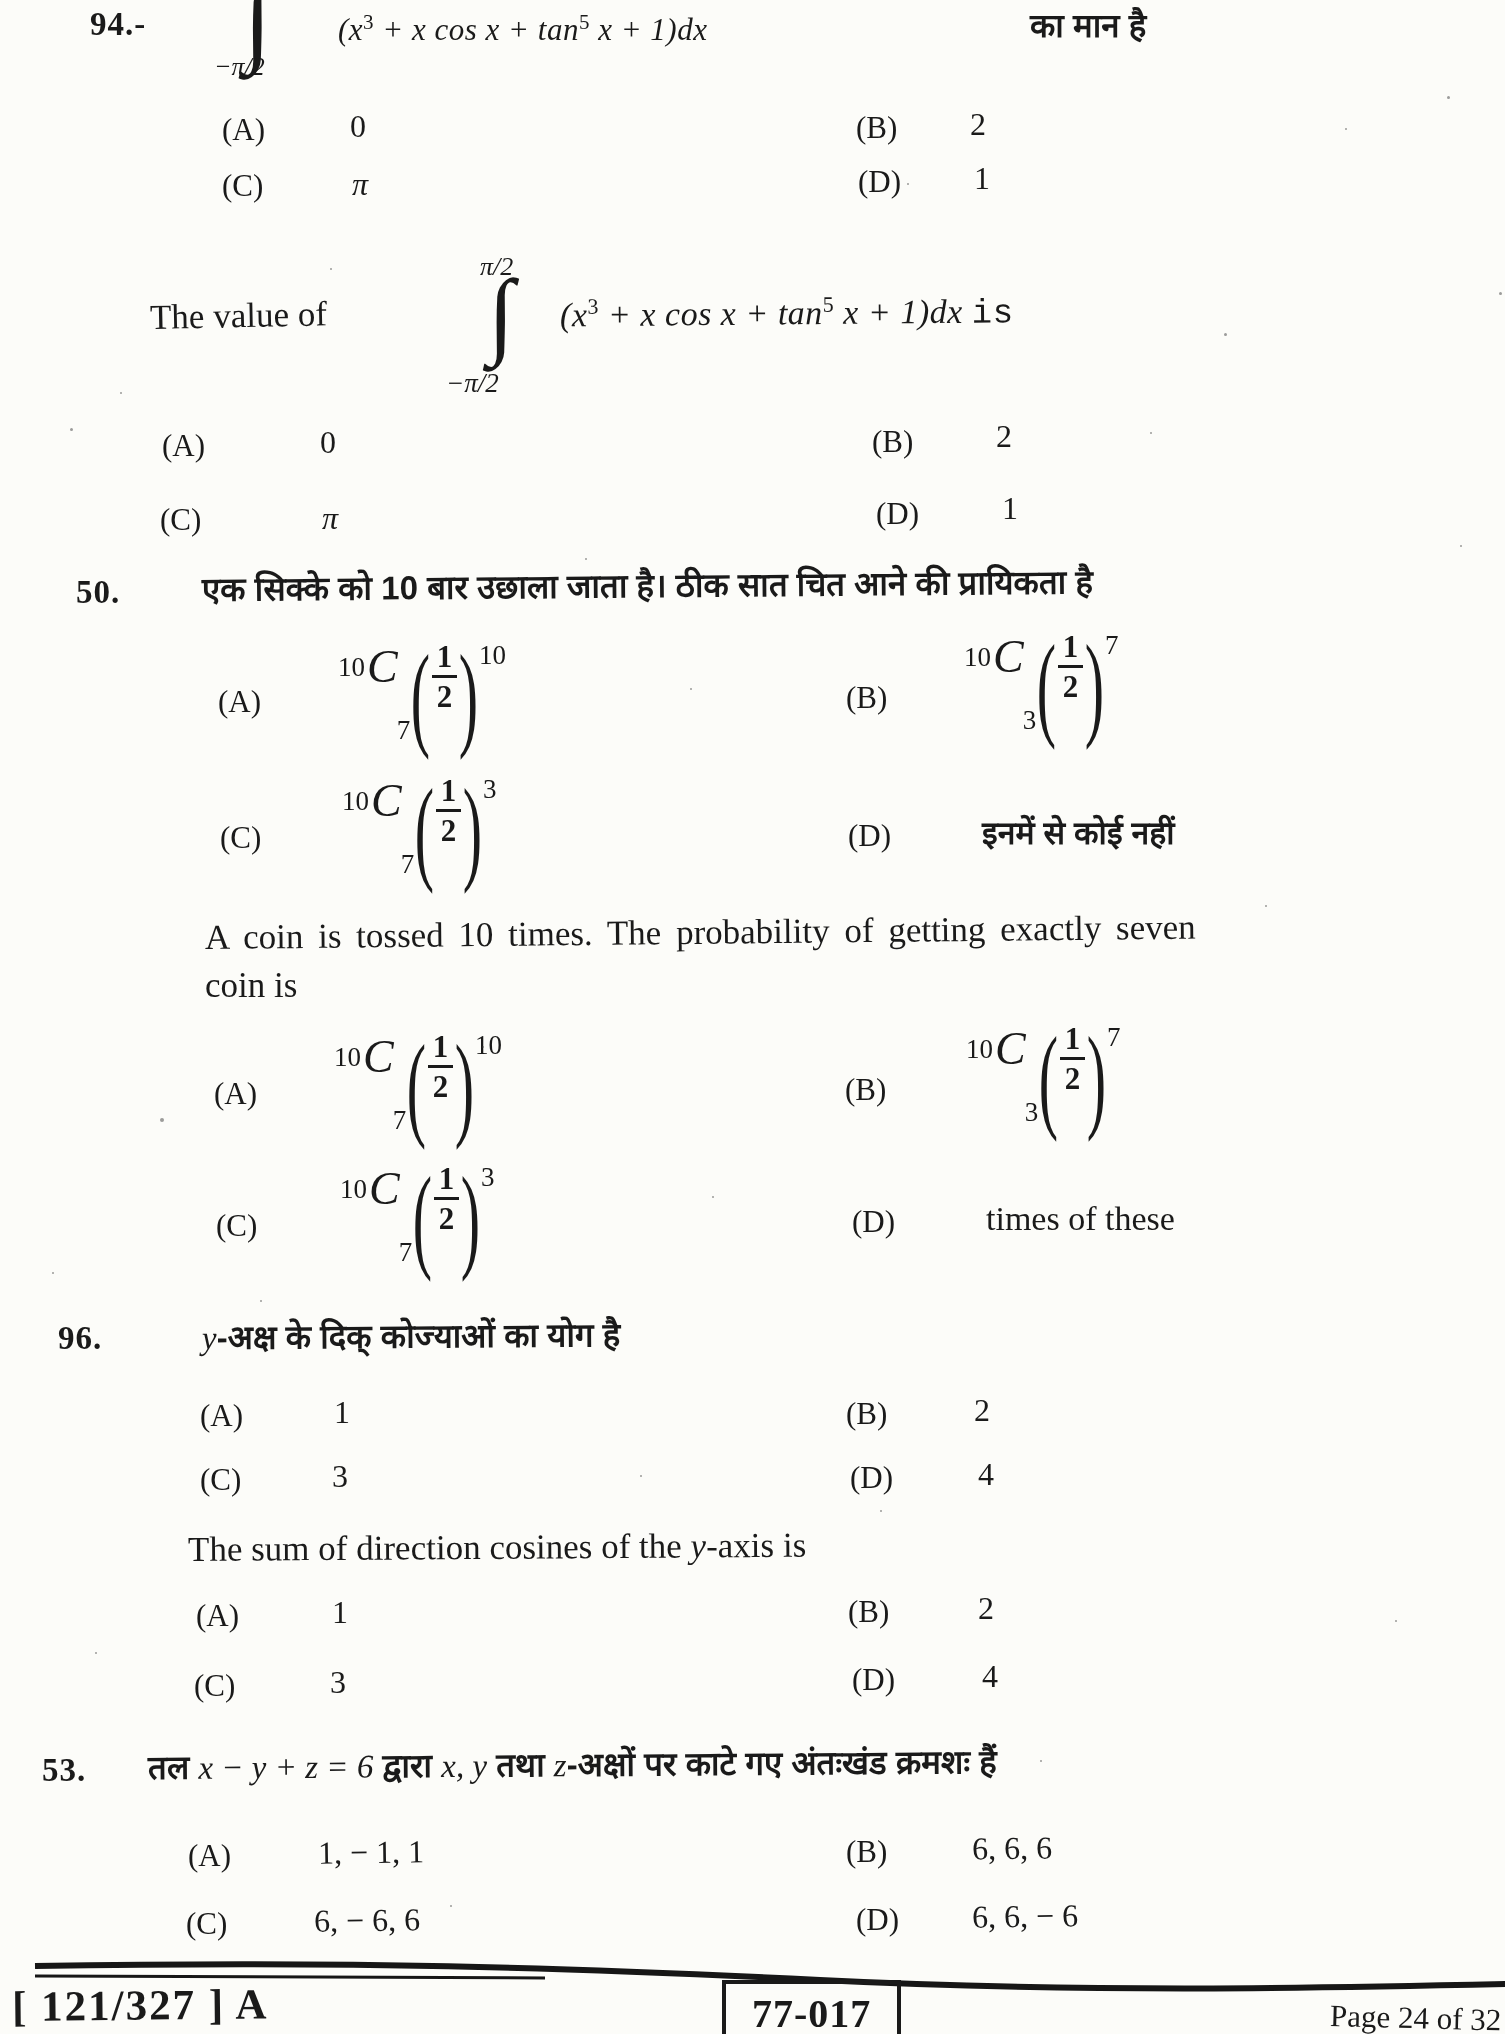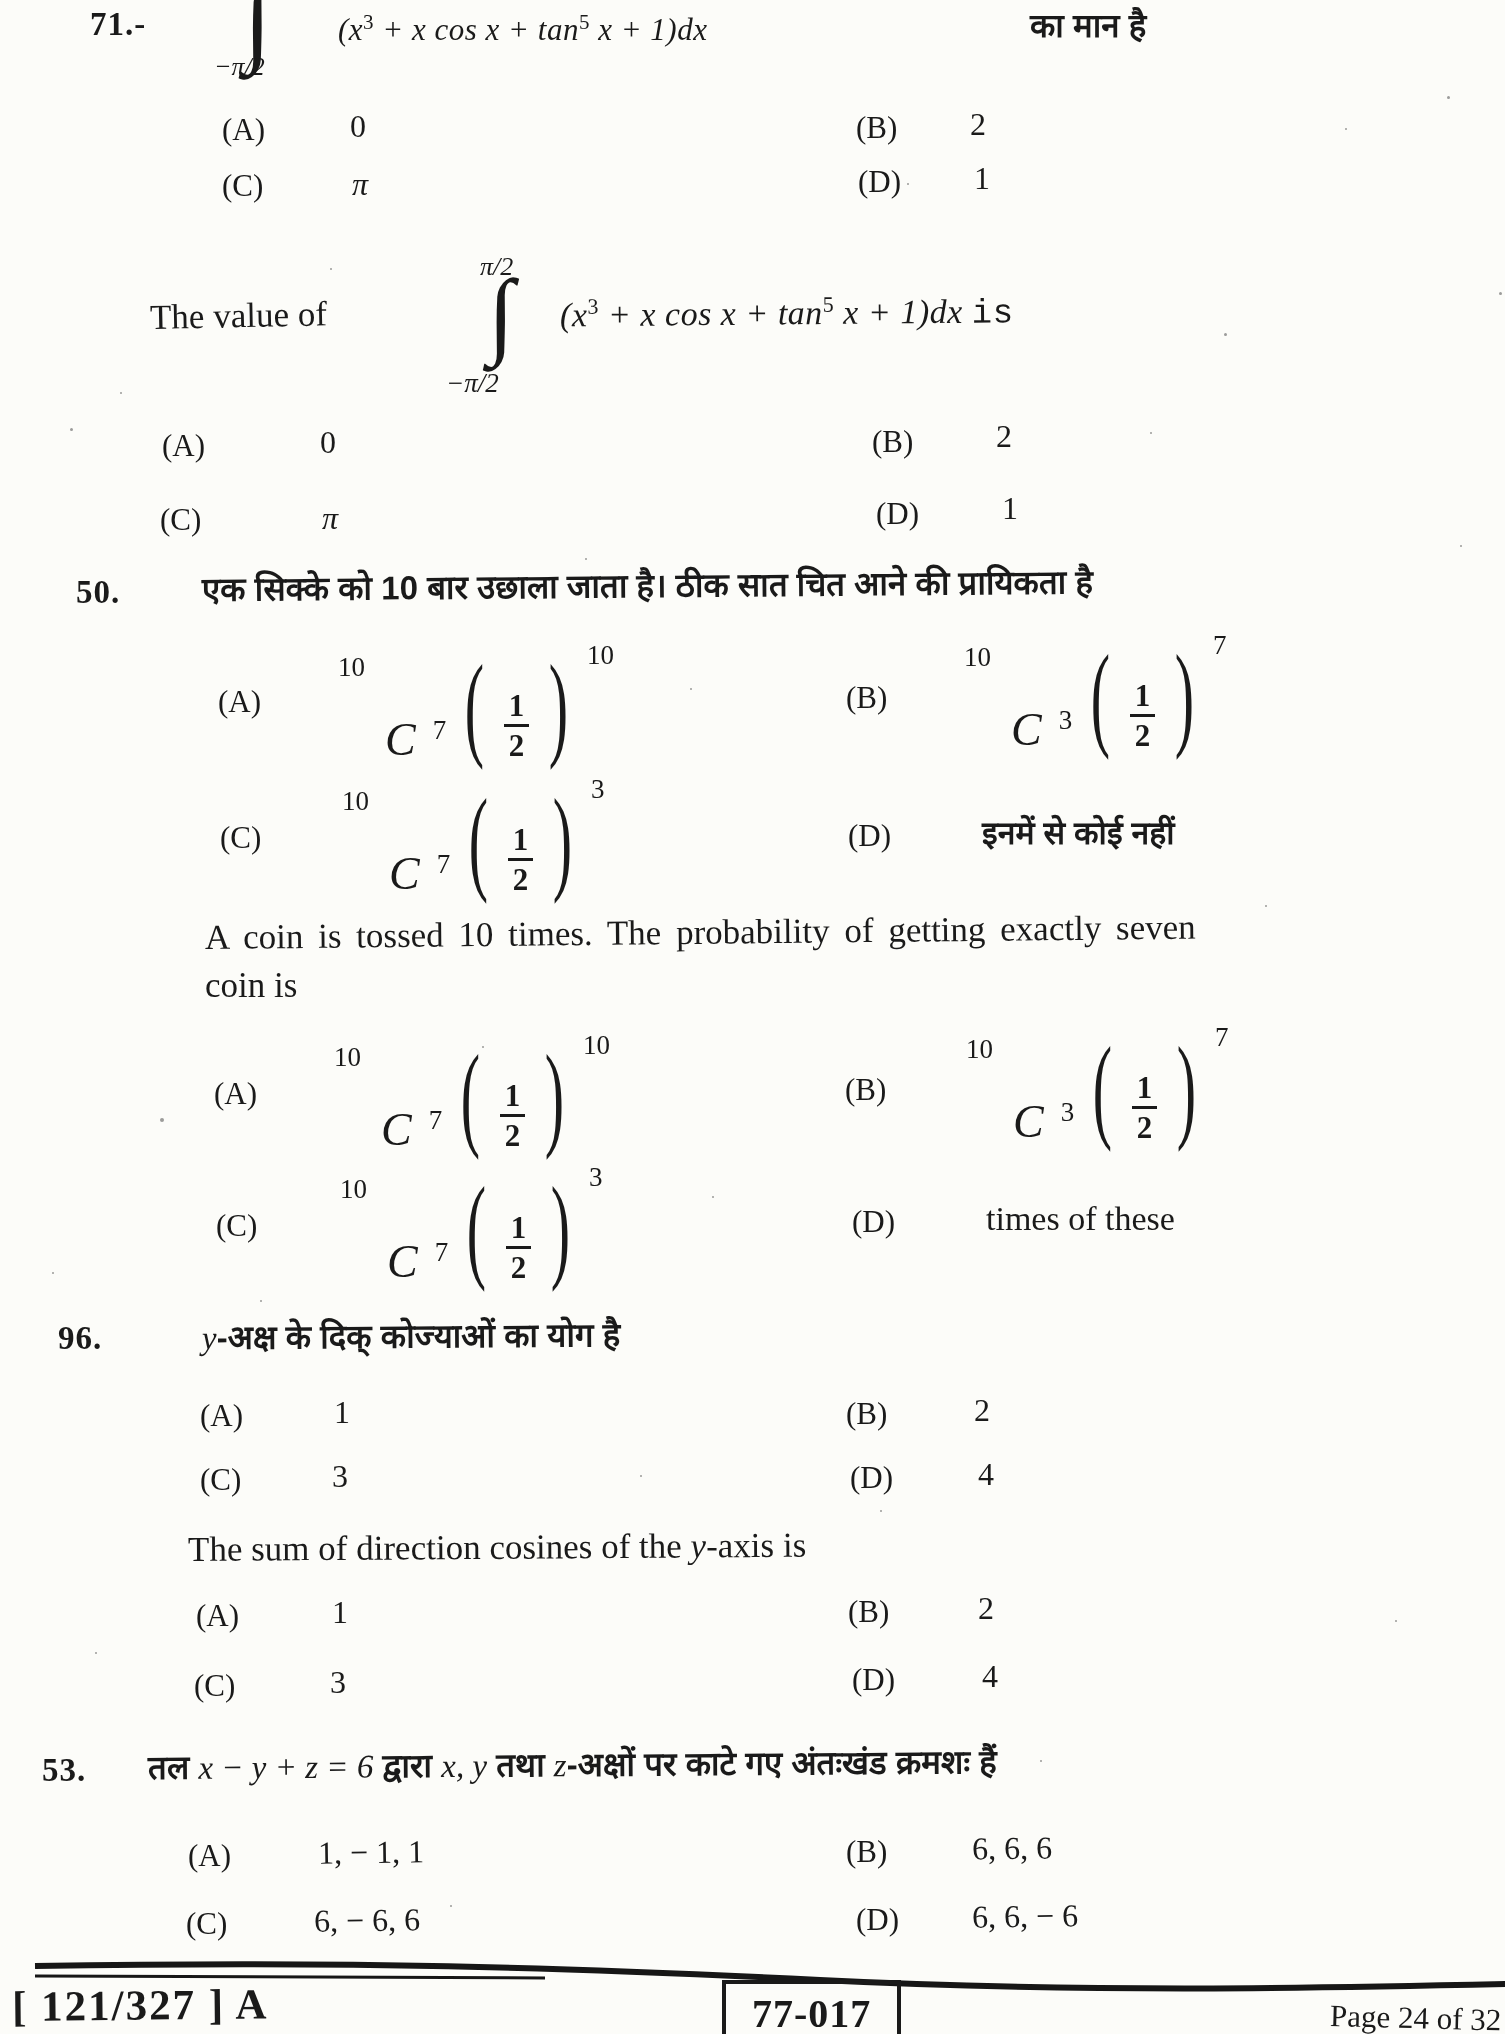--- a/index.html
+++ b/index.html
@@ -16,40 +16,40 @@
   .expr{font-size:31px;font-style:italic;letter-spacing:.5px;}
   .expr sup{font-size:21px;font-style:normal;}
   .expr-en{font-size:34px;font-style:italic;letter-spacing:.5px;}
   .expr-en sup{font-size:22px;font-style:normal;}
   .int-sign{font-size:100px;line-height:1;font-family:"Liberation Serif",serif;}
   .int-lim{font-size:26px;font-style:italic;}
   .opt-letter{font-size:31px;}
   .opt-val{font-size:32px;}
   .ital{font-style:italic;}
   
-  .comb{display:inline-flex;align-items:flex-end;height:126px;gap:18px;}
+  .comb{display:inline-flex;align-items:flex-start;height:126px;}
   .comb .pre{align-self:flex-start;margin-top:14px;font-size:27px;}
   .comb .sym{font-size:46px;font-style:italic;font-family:"Liberation Serif",serif;margin-left:2px;transform:translateY(2px);}
   .comb .csub{align-self:flex-end;margin-bottom:18px;font-size:27px;margin-left:-1px;}
   .comb .paren{font-size:116px;line-height:1;transform:scaleX(.5);font-family:"Liberation Serif",serif;margin:0 -9px;font-weight:400;}
   .comb .frac{display:inline-flex;flex-direction:column;align-items:center;font-size:31px;line-height:1.2;margin:0 1px;font-weight:600;}
   .comb .frac .den{border-top:3px solid #1a1a1a;padding:0 5px;}
   .comb .frac .num{padding:0 5px;}
   .comb .exp{align-self:flex-start;margin-top:2px;font-size:27px;margin-left:0px;}
   .footer-left{font-size:43px;font-weight:700;letter-spacing:2px;}
   .footer-box{border:4px solid #1a1a1a;padding:6px 26px 14px 26px;font-size:40px;font-weight:700;letter-spacing:1px;}
   .footer-right{font-size:31px;}
   .speck{position:absolute;background:#3c3c3c;border-radius:50%;}
 </style>
 </head>
 <body>
 
 <div class="page">
 
-  <div class="abs qnum" style="left:90px;top:6px;">71.-</div>
+  <div class="abs qnum" style="left:90px;top:6px;">94.-</div>
   <div class="abs int-sign" style="left:244px;top:-30px;">∫</div>
   <div class="abs int-lim" style="left:214px;top:52px;">−π/2</div>
   <div class="abs expr" style="left:338px;top:10px;"><span>(x</span><sup>3</sup><span> + x cos x + tan</span><sup>5</sup><span> x + 1)dx</span></div>
   <div class="abs hi" style="left:1030px;top:2px;">का मान है</div>
 
   <div class="abs opt-letter" style="left:222px;top:112px;">(A)</div>
   <div class="abs opt-val" style="left:350px;top:108px;">0</div>
   <div class="abs opt-letter" style="left:856px;top:110px;">(B)</div>
   <div class="abs opt-val" style="left:970px;top:106px;">2</div>
   <div class="abs opt-letter" style="left:222px;top:168px;">(C)</div>

